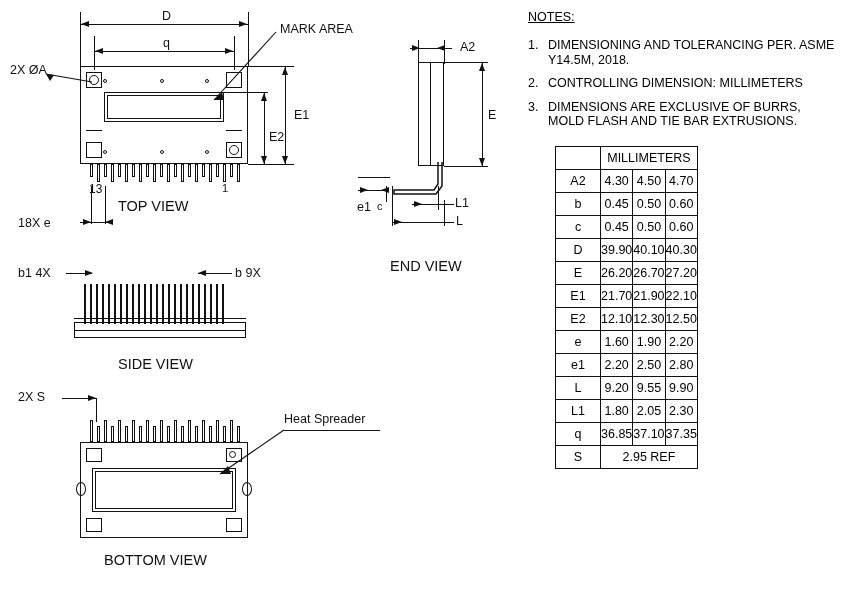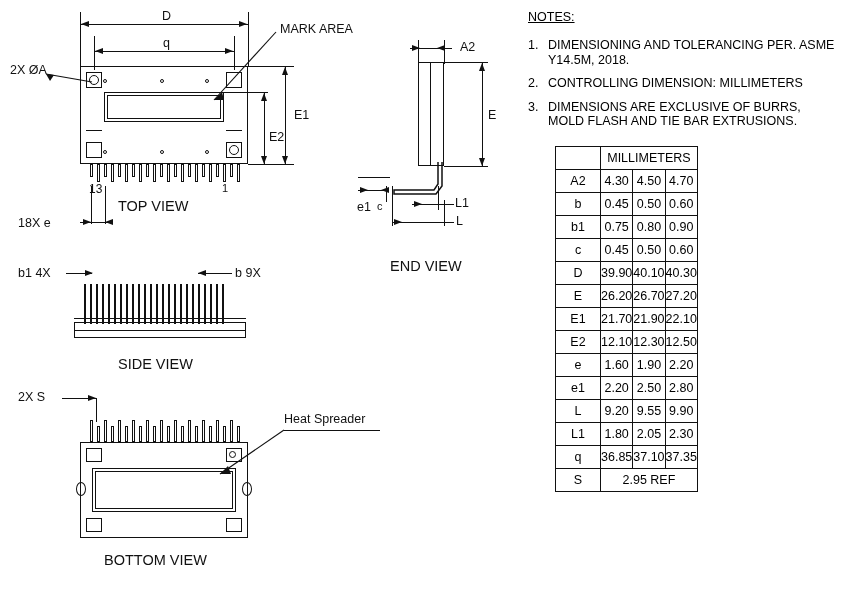--- a/index.html
+++ b/index.html
@@ -325,26 +325,20 @@
         <td>4.50</td>
         <td>4.70</td>
       </tr>
       <tr>
         <td>b</td>
         <td>0.45</td>
         <td>0.50</td>
         <td>0.60</td>
       </tr>
       <tr>
-        <td>b1</td>
-        <td>0.75</td>
-        <td>0.80</td>
-        <td>0.90</td>
-      </tr>
-      <tr>
         <td>c</td>
         <td>0.45</td>
         <td>0.50</td>
         <td>0.60</td>
       </tr>
       <tr>
         <td>D</td>
         <td>39.90</td>
         <td>40.10</td>
         <td>40.30</td>

